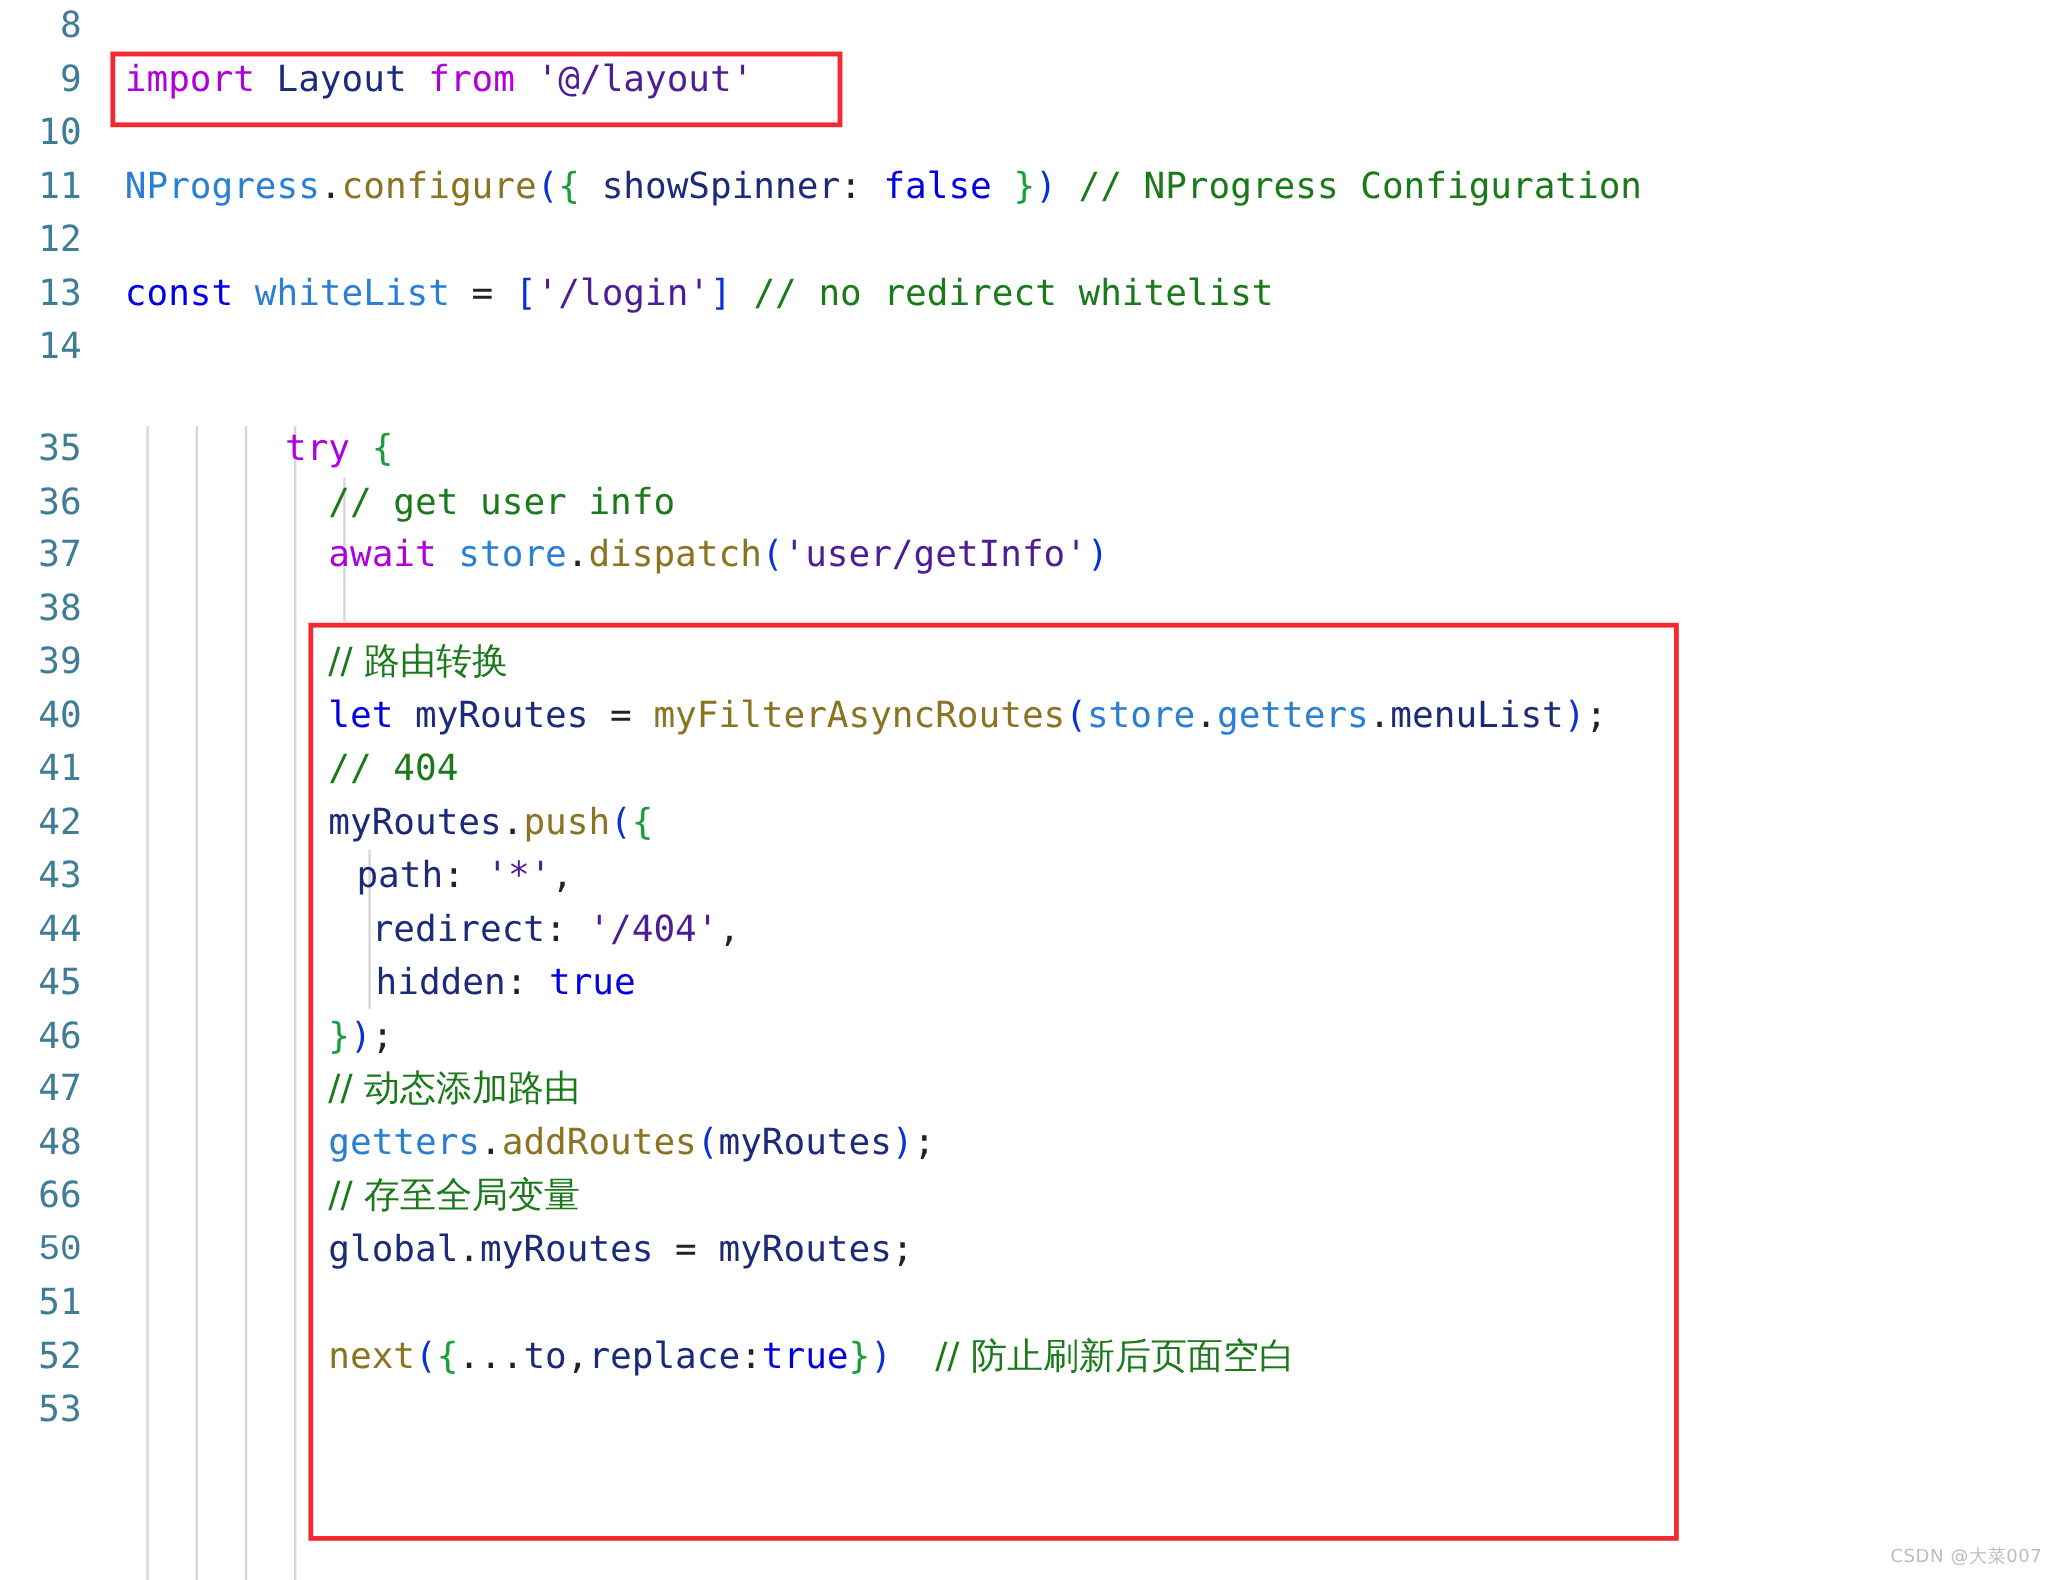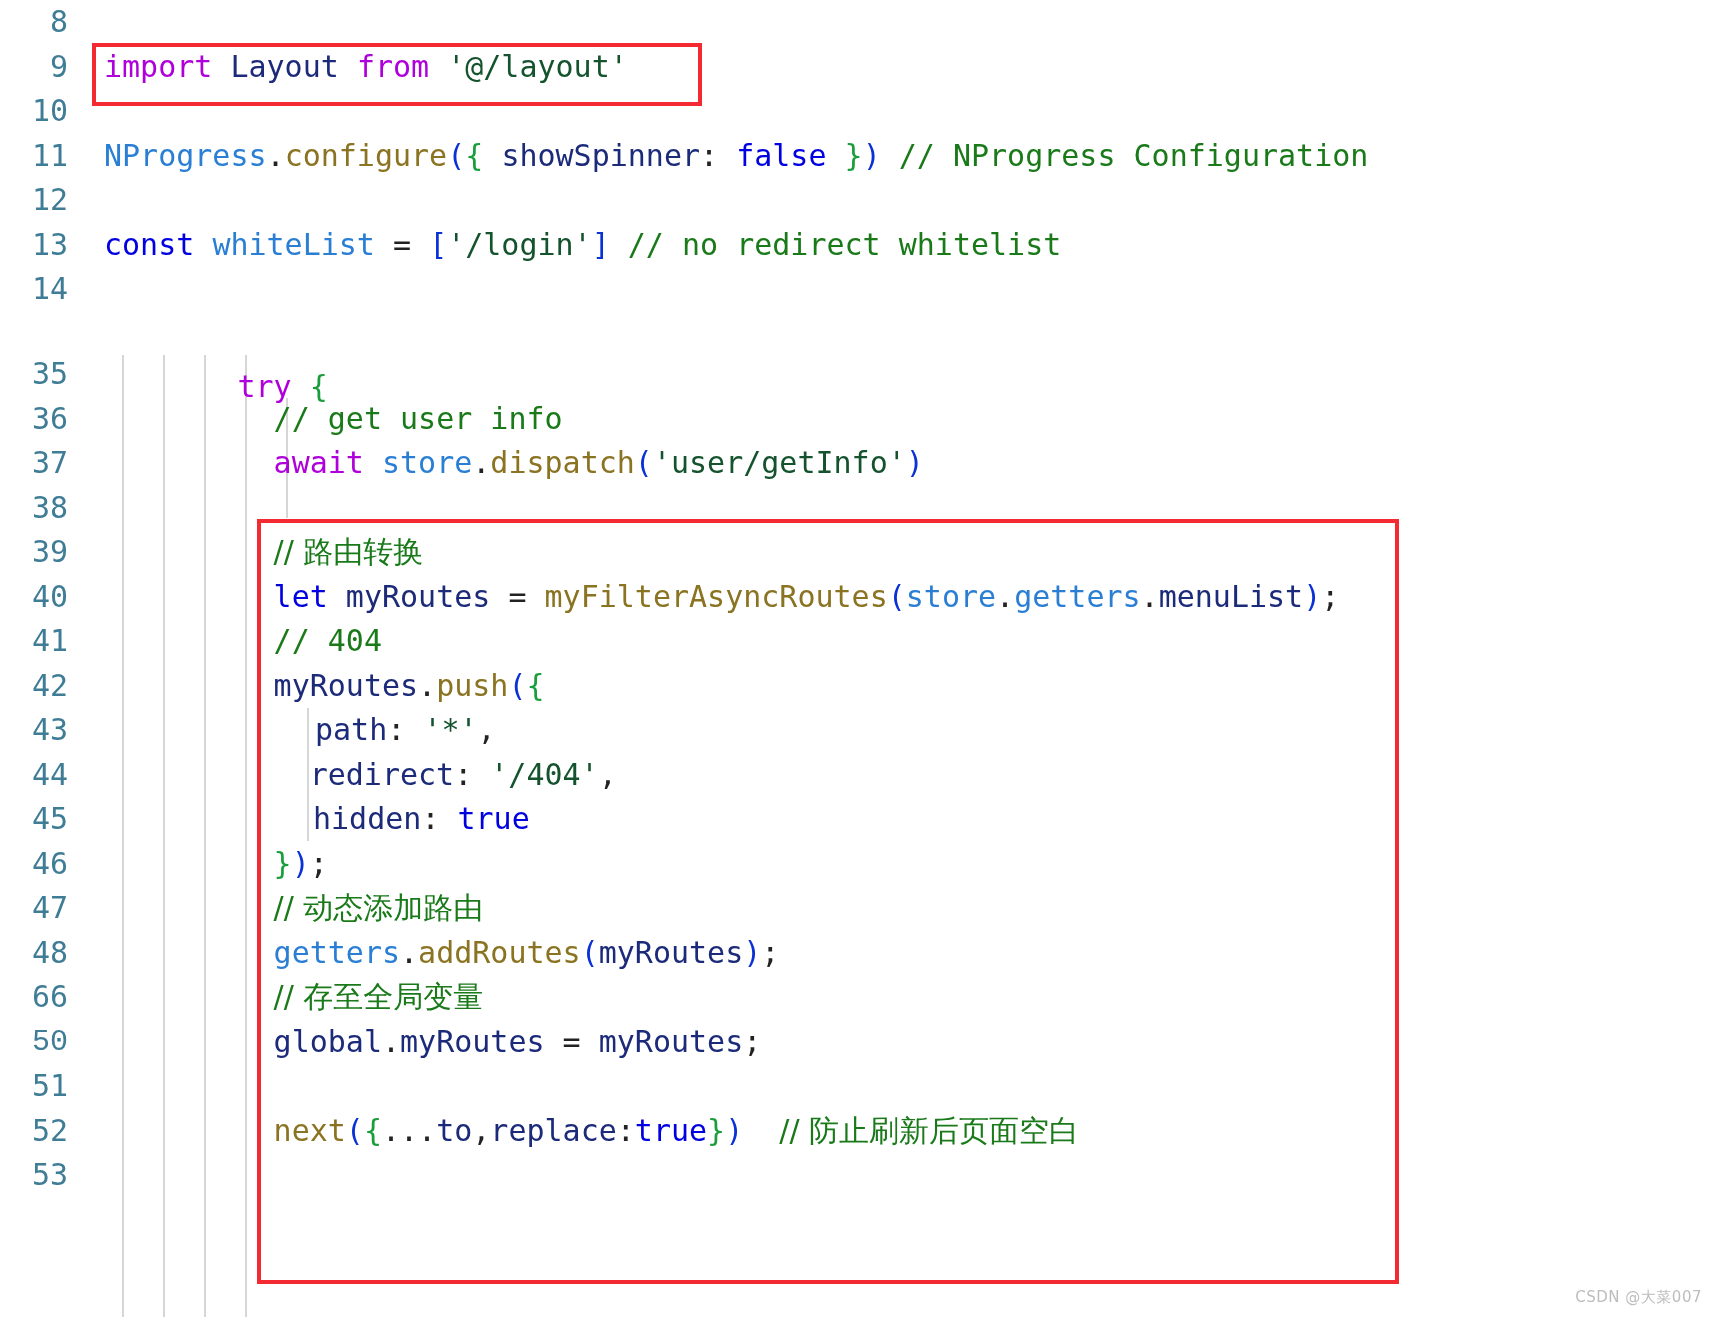--- a/index.html
+++ b/index.html
@@ -57,21 +57,21 @@
     font-family: "DejaVu Sans Mono", "Liberation Mono", monospace;
   }
 
   
   .t-kw      { color: #af00db; }          
   .t-kw2     { color: #0000e0; }          
   .t-type    { color: #1c2a7a; }          
   .t-id      { color: #1c2a7a; }          
   .t-mod     { color: #2a7fd4; }          
   .t-fn      { color: #8a7321; }          
-  .t-str     { color: #14532d; }          
+  .t-str     { color: #4c1d95; }          
   .t-com     { color: #1a7a1a; }          
   .t-punct   { color: #222222; }          
   .t-paren   { color: #0a31d6; }          
   .t-brace   { color: #1a9e3c; }          
   .t-op      { color: #222222; }          
   .t-cjk     { font-family: "DejaVu Sans", "Liberation Sans", sans-serif; }
 
   
   .guide {
     position: absolute;
@@ -123,29 +123,29 @@
       <div class="row"><div class="gutter" style="width: 68px;">8</div><div class="code" style="left: 104px;"></div></div>
       <div class="row"><div class="gutter" style="width: 68px;">9</div><div class="code" style="left: 104px;"><span class="t-kw">import</span><span class="t-punct"> </span><span class="t-type">Layout</span><span class="t-punct"> </span><span class="t-kw">from</span><span class="t-punct"> </span><span class="t-str">'@/layout'</span></div></div>
       <div class="row"><div class="gutter" style="width: 68px;">10</div><div class="code" style="left: 104px;"></div></div>
       <div class="row"><div class="gutter" style="width: 68px;">11</div><div class="code" style="left: 104px;"><span class="t-mod">NProgress</span><span class="t-punct">.</span><span class="t-fn">configure</span><span class="t-paren">(</span><span class="t-brace">{</span><span class="t-punct"> </span><span class="t-id">showSpinner</span><span class="t-punct">: </span><span class="t-kw2">false</span><span class="t-punct"> </span><span class="t-brace">}</span><span class="t-paren">)</span><span class="t-punct"> </span><span class="t-com">// NProgress Configuration</span></div></div>
       <div class="row"><div class="gutter" style="width: 68px;">12</div><div class="code" style="left: 104px;"></div></div>
       <div class="row"><div class="gutter" style="width: 68px;">13</div><div class="code" style="left: 104px;"><span class="t-kw2">const</span><span class="t-punct"> </span><span class="t-mod">whiteList</span><span class="t-punct"> </span><span class="t-op">=</span><span class="t-punct"> </span><span class="t-paren">[</span><span class="t-str">'/login'</span><span class="t-paren">]</span><span class="t-punct"> </span><span class="t-com">// no redirect whitelist</span></div></div>
       <div class="row"><div class="gutter" style="width: 68px;">14</div><div class="code" style="left: 104px;"></div></div>
     </div>
 
   <div class="block" id="block-bottom">
-      <div class="row"><div class="gutter" style="width: 68px;">35</div><div class="code" style="left: 237.5px; margin-top: 13px;"><span class="t-kw">try</span><span class="t-punct"> </span><span class="t-brace">{</span></div></div>
+      <div class="row"><div class="gutter" style="width: 68px;">35</div><div class="code" style="left: 237.5px;"><span class="t-kw">try</span><span class="t-punct"> </span><span class="t-brace">{</span></div></div>
       <div class="row"><div class="gutter" style="width: 68px;">36</div><div class="code" style="left: 273.6px;"><span class="t-com">// get user info</span></div></div>
       <div class="row"><div class="gutter" style="width: 68px;">37</div><div class="code" style="left: 273.6px;"><span class="t-kw">await</span><span class="t-punct"> </span><span class="t-mod">store</span><span class="t-punct">.</span><span class="t-fn">dispatch</span><span class="t-paren">(</span><span class="t-str">'user/getInfo'</span><span class="t-paren">)</span></div></div>
       <div class="row"><div class="gutter" style="width: 68px;">38</div><div class="code" style="left: 273.6px;"></div></div>
       <div class="row"><div class="gutter" style="width: 68px;">39</div><div class="code" style="left: 273.6px;"><span class="t-com t-cjk">// 路由转换</span></div></div>
       <div class="row"><div class="gutter" style="width: 68px;">40</div><div class="code" style="left: 273.6px;"><span class="t-kw2">let</span><span class="t-punct"> </span><span class="t-id">myRoutes</span><span class="t-punct"> </span><span class="t-op">=</span><span class="t-punct"> </span><span class="t-fn">myFilterAsyncRoutes</span><span class="t-paren">(</span><span class="t-mod">store</span><span class="t-punct">.</span><span class="t-mod">getters</span><span class="t-punct">.</span><span class="t-id">menuList</span><span class="t-paren">)</span><span class="t-punct">;</span></div></div>
       <div class="row"><div class="gutter" style="width: 68px;">41</div><div class="code" style="left: 273.6px;"><span class="t-com">// 404</span></div></div>
       <div class="row"><div class="gutter" style="width: 68px;">42</div><div class="code" style="left: 273.6px;"><span class="t-id">myRoutes</span><span class="t-punct">.</span><span class="t-fn">push</span><span class="t-paren">(</span><span class="t-brace">{</span></div></div>
-      <div class="row"><div class="gutter" style="width: 68px;">43</div><div class="code" style="left: 315px;"><span class="t-id">path</span><span class="t-punct">: </span><span class="t-str">'*'</span><span class="t-punct">,</span></div></div>
+      <div class="row"><div class="gutter" style="width: 68px;">43</div><div class="code" style="left: 297px;"><span class="t-id">path</span><span class="t-punct">: </span><span class="t-str">'*'</span><span class="t-punct">,</span></div></div>
       <div class="row"><div class="gutter" style="width: 68px;">44</div><div class="code" style="left: 309.7px;"><span class="t-id">redirect</span><span class="t-punct">: </span><span class="t-str">'/404'</span><span class="t-punct">,</span></div></div>
       <div class="row"><div class="gutter" style="width: 68px;">45</div><div class="code" style="left: 313px;"><span class="t-id">hidden</span><span class="t-punct">: </span><span class="t-kw2">true</span></div></div>
       <div class="row"><div class="gutter" style="width: 68px;">46</div><div class="code" style="left: 273.6px;"><span class="t-brace">}</span><span class="t-paren">)</span><span class="t-punct">;</span></div></div>
       <div class="row"><div class="gutter" style="width: 68px;">47</div><div class="code" style="left: 273.6px;"><span class="t-com t-cjk">// 动态添加路由</span></div></div>
       <div class="row"><div class="gutter" style="width: 68px;">48</div><div class="code" style="left: 273.6px;"><span class="t-mod">getters</span><span class="t-punct">.</span><span class="t-fn">addRoutes</span><span class="t-paren">(</span><span class="t-id">myRoutes</span><span class="t-paren">)</span><span class="t-punct">;</span></div></div>
       <div class="row"><div class="gutter" style="width: 68px;">66</div><div class="code" style="left: 273.6px;"><span class="t-com t-cjk">// 存至全局变量</span></div></div>
       <div class="row"><div class="gutter" style="width: 68px; font-family: Liberation Mono, monospace;">50</div><div class="code" style="left: 273.6px;"><span class="t-id">global</span><span class="t-punct">.</span><span class="t-id">myRoutes</span><span class="t-punct"> </span><span class="t-op">=</span><span class="t-punct"> </span><span class="t-id">myRoutes</span><span class="t-punct">;</span></div></div>
       <div class="row"><div class="gutter" style="width: 68px;">51</div><div class="code" style="left: 273.6px;"></div></div>
       <div class="row"><div class="gutter" style="width: 68px;">52</div><div class="code" style="left: 273.6px;"><span class="t-fn">next</span><span class="t-paren">(</span><span class="t-brace">{</span><span class="t-punct">...</span><span class="t-id">to</span><span class="t-punct">,</span><span class="t-id">replace</span><span class="t-punct">:</span><span class="t-kw2">true</span><span class="t-brace">}</span><span class="t-paren">)</span><span class="t-punct">  </span><span class="t-com t-cjk">// 防止刷新后页面空白</span></div></div>
       <div class="row"><div class="gutter" style="width: 68px;">53</div><div class="code" style="left: 237.5px;"></div></div>

